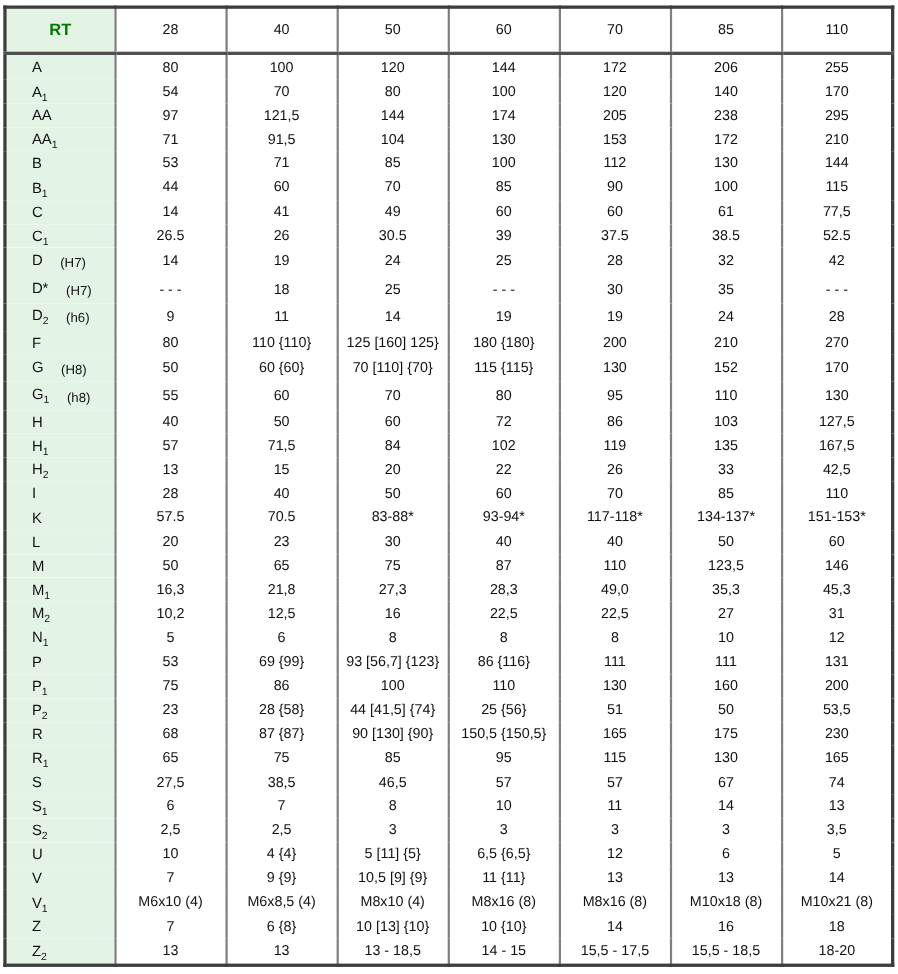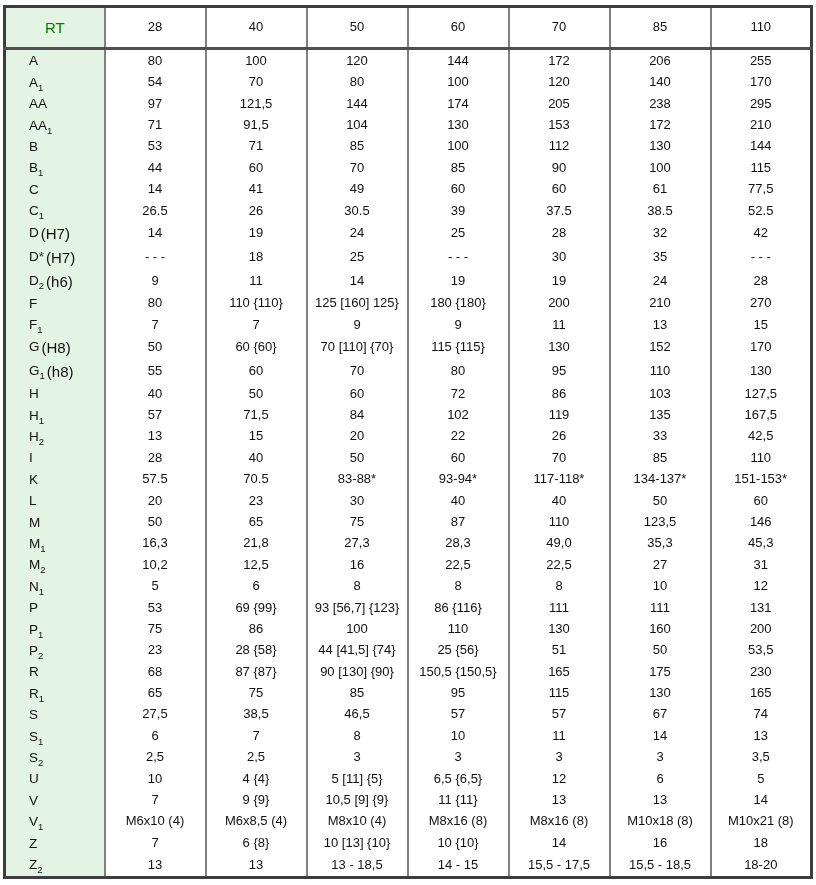--- a/index.html
+++ b/index.html
@@ -38,42 +38,42 @@
   th{
     font-weight:normal;
     border-left:2px solid var(--grid);
     border-bottom:3px solid #4f4f4f;
     text-align:center;
   }
   th.corner{
     border-left:none;
     background:var(--header-bg);
     color:var(--accent);
-    font-weight:normal;
+    font-weight:bold;
     font-size:15px;
   }
   td{
     border-left:2px solid var(--grid);
     text-align:center;
   }
   td.row-label{
     border-left:none;
     background:var(--label-bg);
     text-align:left;
     padding-left:23px;
     font-size:13.5px;
   }
   td.row-label sub{
     font-size:9.5px;
     line-height:0;
   }
   td.row-label .note{
-    font-size:15px;
+    font-size:12px;
     vertical-align:-2px;
-    margin-left:2px;
+    margin-left:16px;
   }
 </style>
 </head>
 <body>
 
 <div class="table-wrap">
   <table class="spec-table">
     <colgroup>
         <col class="label-col">
         <col class="data-col">
@@ -213,30 +213,20 @@
           <td class="row-label"><span>F</span></td>
           <td>80</td>
           <td>110 {110}</td>
           <td>125 [160] 125}</td>
           <td>180 {180}</td>
           <td>200</td>
           <td>210</td>
           <td>270</td>
         </tr>
         <tr>
-          <td class="row-label"><span>F</span><sub>1</sub></td>
-          <td>7</td>
-          <td>7</td>
-          <td>9</td>
-          <td>9</td>
-          <td>11</td>
-          <td>13</td>
-          <td>15</td>
-        </tr>
-        <tr>
           <td class="row-label"><span>G</span><span class="note">(H8)</span></td>
           <td>50</td>
           <td>60 {60}</td>
           <td>70 [110] {70}</td>
           <td>115 {115}</td>
           <td>130</td>
           <td>152</td>
           <td>170</td>
         </tr>
         <tr>

